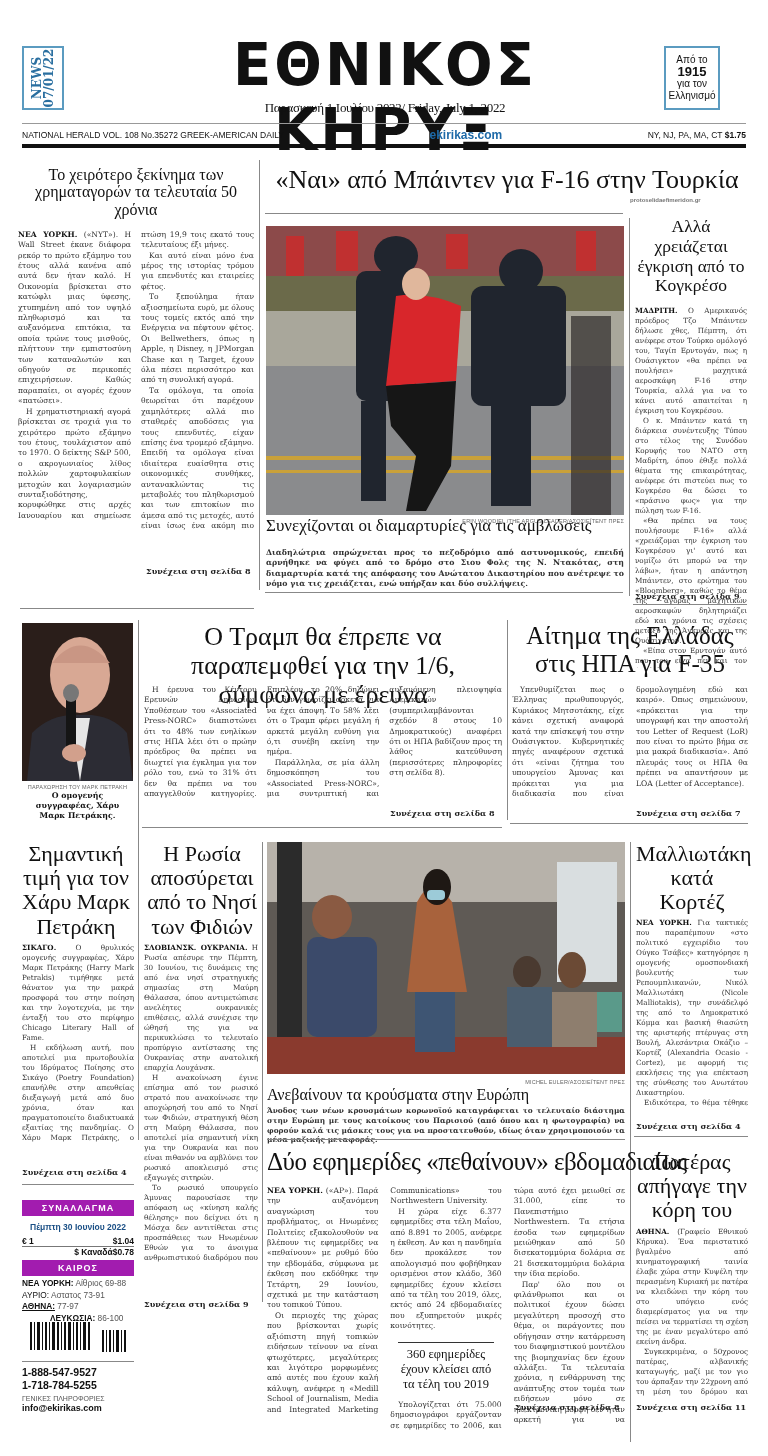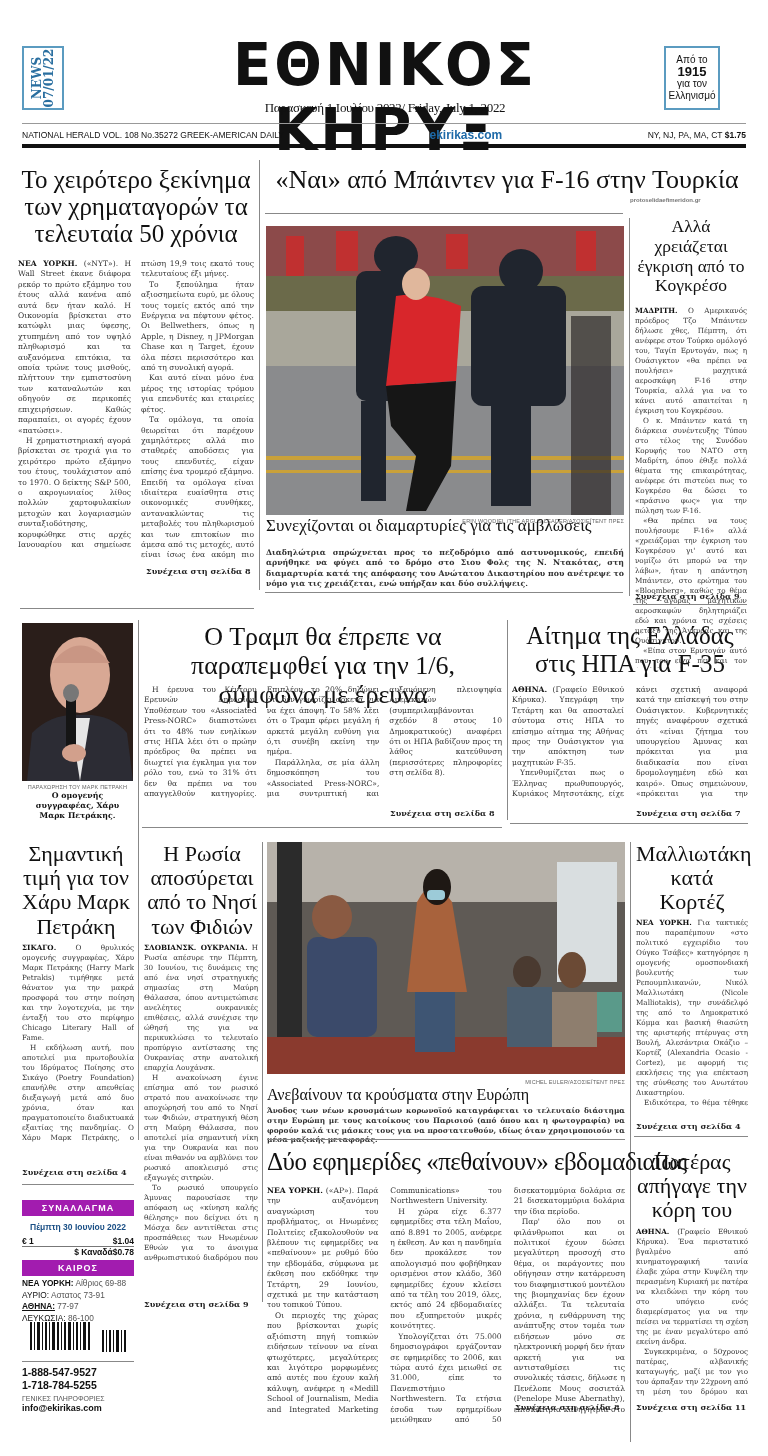--- a/index.html
+++ b/index.html
@@ -52,26 +52,26 @@
 </div>
 <div class="abs rule-thin" style="top:123px" data-name="masthead-rule"></div>
 <div class="abs infobar" data-name="info-bar">
   <span data-name="volume-info">NATIONAL HERALD VOL. 108 No.35272  GREEK-AMERICAN DAILY</span>
   <span class="site" data-name="website-link">ekirikas.com</span>
   <span class="price" data-name="price-info"><span data-name="regions">NY, NJ, PA, MA, CT</span> <b data-name="price">$1.75</b></span>
 </div>
 <div class="abs rule-thick" style="top:144px" data-name="masthead-thick-rule"></div>
 
 <div class="abs" style="left:18px;top:166px;width:236px" data-name="article-markets">
-  <div class="hl" style="font-size:25px" data-name="headline-markets">Το χειρότερο ξεκίνημα των χρηματαγορών τα τελευταία 50 χρόνια</div>
+  <div class="hl" style="font-size:16px" data-name="headline-markets">Το χειρότερο ξεκίνημα των χρηματαγορών τα τελευταία 50 χρόνια</div>
   <div class="body-text cols2" style="margin-top:12px;height:310px;column-gap:10px" data-name="markets-body">
     <p class="first"><span class="lead" data-name="dateline">ΝΕΑ ΥΟΡΚΗ.</span> <span data-name="paragraph">(«NYT»). Η Wall Street έκανε διάφορα ρεκόρ το πρώτο εξάμηνο του έτους αλλά κανένα από αυτά δεν ήταν καλό. Η Οικονομία βρίσκεται στο κατώφλι μιας ύφεσης, χτυπημένη από τον υψηλό πληθωρισμό και τα αυξανόμενα επιτόκια, τα οποία τρώνε τους μισθούς, πλήττουν την εμπιστοσύνη των καταναλωτών και οδηγούν σε περικοπές επιχειρήσεων. Καθώς παραπαίει, οι αγορές έχουν «πατώσει».</span></p>
     <p data-name="paragraph">Η χρηματιστηριακή αγορά βρίσκεται σε τροχιά για το χειρότερο πρώτο εξάμηνο του έτους, τουλάχιστον από το 1970. Ο δείκτης S&amp;P 500, ο ακρογωνιαίος λίθος πολλών χαρτοφυλακίων μετοχών και λογαριασμών συνταξιοδότησης, κορυφώθηκε στις αρχές Ιανουαρίου και σημείωσε πτώση 19,9 τοις εκατό τους τελευταίους έξι μήνες.</p>
+    <p data-name="paragraph">Και αυτό είναι μόνο ένα μέρος της ιστορίας τρόμου για επενδυτές και εταιρείες φέτος.</p>
     <p data-name="paragraph">Το ξεπούλημα ήταν αξιοσημείωτα ευρύ, με όλους τους τομείς εκτός από την Ενέργεια να πέφτουν φέτος. Οι Bellwethers, όπως η Apple, η Disney, η JPMorgan Chase και η Target, έχουν όλα πέσει περισσότερο και από τη συνολική αγορά.</p>
-    <p data-name="paragraph">Και αυτό είναι μόνο ένα μέρος της ιστορίας τρόμου για επενδυτές και εταιρείες φέτος.</p>
     <p data-name="paragraph">Τα ομόλογα, τα οποία θεωρείται ότι παρέχουν χαμηλότερες αλλά πιο σταθερές αποδόσεις για τους επενδυτές, είχαν επίσης ένα τρομερό εξάμηνο. Επειδή τα ομόλογα είναι ιδιαίτερα ευαίσθητα στις οικονομικές συνθήκες, αντανακλώντας τις μεταβολές του πληθωρισμού και των επιτοκίων πιο άμεσα από τις μετοχές, αυτό είναι ίσως ένα ακόμη πιο ανησυχητικό σημάδι για την κατάσταση της Οικονομίας.</p>
 
   </div>
   <div class="cont" style="position:absolute;left:128px;top:400px" data-name="continued-link">Συνέχεια στη σελίδα 8</div>
 </div>
 <div class="abs vline" style="left:259px;top:160px;height:430px" data-name="column-divider"></div>
 <div class="abs hline" style="left:20px;top:608px;width:234px" data-name="section-divider"></div>
 
 <div class="abs hl" style="left:266px;top:166px;width:482px;font-size:26px;white-space:nowrap" data-name="headline-f16">«Ναι» από Μπάιντεν για F-16 στην Τουρκία</div>
 <div class="abs" style="left:630px;top:197px;font-family:'Liberation Sans',sans-serif;font-weight:bold;font-size:6px;color:#777" data-name="watermark">protoselidaefimeridon.gr</div>
@@ -145,21 +145,20 @@
   <p data-name="paragraph">Η έρευνα του Κέντρου Ερευνών Δημοσίων Υποθέσεων του «Associated Press-NORC» διαπιστώνει ότι το 48% των ενηλίκων στις ΗΠΑ λέει ότι ο πρώην πρόεδρος θα πρέπει να διωχτεί για έγκλημα για τον ρόλο του, ενώ το 31% ότι δεν θα πρέπει να του απαγγελθούν κατηγορίες. Επιπλέον, το 20% δηλώνει ότι δεν γνωρίζει αρκετά για να έχει άποψη. Το 58% λέει ότι ο Τραμπ φέρει μεγάλη ή αρκετά μεγάλη ευθύνη για ό,τι συνέβη εκείνη την ημέρα.</p>
   <p data-name="paragraph">Παράλληλα, σε μία άλλη δημοσκόπηση του «Associated Press-NORC», μια συντριπτική και αυξανόμενη πλειοψηφία Αμερικανών (συμπεριλαμβάνονται σχεδόν 8 στους 10 Δημοκρατικούς) αναφέρει ότι οι ΗΠΑ βαδίζουν προς τη λάθος κατεύθυνση (περισσότερες πληροφορίες στη σελίδα 8).</p>
 
 </div>
 <div class="abs cont" style="left:390px;top:808px" data-name="continued-link">Συνέχεια στη σελίδα 8</div>
 <div class="abs hline" style="left:142px;top:827px;width:360px" data-name="section-divider"></div>
 <div class="abs vline" style="left:507px;top:620px;height:200px" data-name="column-divider"></div>
 
 <div class="abs hl" style="left:512px;top:622px;width:236px;font-size:25px;line-height:1.12" data-name="headline-greece-f35">Αίτημα της Ελλάδας στις ΗΠΑ για F-35</div>
 <div class="abs body-text cols2" style="left:512px;top:685px;width:236px;height:118px;column-gap:12px" data-name="greece-f35-body">
-  <p class="first"><span class="lead" data-name="dateline">ΑΘΗΝΑ.</span> <span data-name="paragraph">(Γραφείο Εθνικού Κήρυκα). Υπεγράφη την Τετάρτη και θα αποσταλεί σύντομα στις ΗΠΑ το επίσημο αίτημα της Αθήνας προς την Ουάσιγκτον για την απόκτηση των μαχητικών F-35.</span></p>
   <p data-name="paragraph">Υπενθυμίζεται πως ο Έλληνας πρωθυπουργός, Κυριάκος Μητσοτάκης, είχε κάνει σχετική αναφορά κατά την επίσκεψή του στην Ουάσιγκτον. Κυβερνητικές πηγές αναφέρουν σχετικά ότι «είναι ζήτημα του υπουργείου Άμυνας και πρόκειται για μια διαδικασία που είναι δρομολογημένη εδώ και καιρό». Όπως σημειώνουν, «πρόκειται για την υπογραφή και την αποστολή του Letter of Request (LoR) που είναι το πρώτο βήμα σε μια μακρά διαδικασία». Από πλευράς τους οι ΗΠΑ θα πρέπει να απαντήσουν με LOA (Letter of Acceptance).</p>
 
 </div>
 <div class="abs cont" style="left:636px;top:808px" data-name="continued-link">Συνέχεια στη σελίδα 7</div>
 <div class="abs hline" style="left:510px;top:823px;width:238px" data-name="section-divider"></div>
 
 <div class="abs hl" style="left:18px;top:842px;width:116px;font-size:22px;line-height:1.1" data-name="headline-petrakis">Σημαντική τιμή για τον Χάρυ Μαρκ Πετράκη</div>
 <div class="abs body-text" style="left:22px;top:943px;width:112px;font-size:7.2px;line-height:10px;height:200px;overflow:hidden" data-name="petrakis-body">
   <p class="first"><span class="lead" data-name="dateline">ΣΙΚΑΓΟ.</span> <span data-name="paragraph">Ο θρυλικός ομογενής συγγραφέας, Χάρυ Μαρκ Πετράκης (Harry Mark Petrakis) τιμήθηκε μετά θάνατον για την μακρά προσφορά του στην ποίηση και την λογοτεχνία, με την ένταξή του στο περίφημο Chicago Literary Hall of Fame.</span></p>
   <p data-name="paragraph">Η εκδήλωση αυτή, που αποτελεί μια πρωτοβουλία του Ιδρύματος Ποίησης στο Σικάγο (Poetry Foundation) επανήλθε στην απευθείας διεξαγωγή μετά από δυο χρόνια, όταν και πραγματοποιείτο διαδικτυακά εξαιτίας της πανδημίας. Ο Χάρυ Μαρκ Πετράκης, ο οποίος απεβίωσε τον περασμένο Φεβρουάριο σε ηλικία 97 ετών, ήταν ένας από τους τρεις συγγραφείς που απέσπασαν αυτήν την διάκριση, καθώς τιμήθηκαν ακόμη η δημοσιογράφος Έρα Μπελ Τόμπσον (Era Bell Thompson) και η βραβευμένη ποιήτρια Λίσελ Μιού-</p>
@@ -178,21 +177,21 @@
       <div data-name="exchange-rate-row" style="display: flex; justify-content: flex-end; font-size: 8.5px; font-weight: bold; line-height: 10px;">
         <span data-name="currency-label">$ Καναδά</span>
         <span data-name="currency-value">$0.78</span>
       </div>
     </div>
   <div class="bluebar" style="margin-top:3px" data-name="weather-title">ΚΑΙΡΟΣ</div>
   <div id="weather" style="margin-top:2px" data-name="weather-list">
       <div data-name="weather-row" style="font-size: 8.3px; line-height: 11.5px;"><span data-name="weather-place" style="font-weight: bold;">ΝΕΑ ΥΟΡΚΗ:</span><span data-name="weather-forecast" style="color: rgb(85, 85, 85);"> Αίθριος 69-88</span></div>
       <div data-name="weather-row" style="font-size: 8.3px; line-height: 11.5px;"><span data-name="weather-place" style="font-weight: normal;">ΑΥΡΙΟ:</span><span data-name="weather-forecast" style="color: rgb(85, 85, 85);"> Αστατος 73-91</span></div>
       <div data-name="weather-row" style="font-size: 8.3px; line-height: 11.5px;"><span data-name="weather-place" style="font-weight: bold; text-decoration: underline;">ΑΘΗΝΑ:</span><span data-name="weather-forecast" style="color: rgb(85, 85, 85);"> 77-97</span></div>
-      <div data-name="weather-row" style="font-size: 8.3px; line-height: 11.5px;"><span data-name="weather-place" style="font-weight: normal;">ΛΕΥΚΩΣΙΑ:</span><span data-name="weather-forecast" style="color: rgb(85, 85, 85);"> 86-100</span></div>
+      <div data-name="weather-row" style="font-size: 8.3px; line-height: 11.5px;"><span data-name="weather-place" style="font-weight: bold; margin-left: 28px;">ΛΕΥΚΩΣΙΑ:</span><span data-name="weather-forecast" style="color: rgb(85, 85, 85);"> 86-100</span></div>
     </div>
 </div>
 <div class="abs" style="left:26px;top:1320px;width:104px;height:36px" data-name="barcode">
   <svg width="104" height="36" viewBox="0 0 104 36" data-name="barcode-icon">
     <g fill="#111">
       <rect x="4" y="2" width="2" height="28"></rect>
         <rect x="8" y="2" width="1" height="28"></rect>
         <rect x="11" y="2" width="3" height="28"></rect>
         <rect x="16" y="2" width="1" height="28"></rect>
         <rect x="19" y="2" width="2" height="28"></rect>
@@ -269,20 +268,21 @@
   <p data-name="paragraph">Ειδικότερα, το θέμα τέθηκε ξανά επί τάπητος από τη σοσιαλιστική πτέρυγα του Δημοκρατικού Κόμματος μετά την απόφαση - σοκ του Ανωτάτου Δικαστηρίου να δώσει το ελεύθερο στις Πολιτείες να αποφασίσουν</p>
 </div>
 <div class="abs cont" style="left:636px;top:1121px" data-name="continued-link">Συνέχεια στη σελίδα 4</div>
 <div class="abs hline" style="left:634px;top:1136px;width:114px" data-name="section-divider"></div>
 
 <div class="abs hl" style="left:267px;top:1148px;width:358px;font-size:25px;white-space:nowrap;letter-spacing:-0.5px" data-name="headline-newspapers">Δύο εφημερίδες «πεθαίνουν» εβδομαδιαίως</div>
 <div class="abs body-text" style="left:267px;top:1186px;width:358px;height:245px;column-count:3;column-gap:12px;column-fill:auto" data-name="newspapers-body">
   <p class="first"><span class="lead" data-name="dateline">ΝΕΑ ΥΟΡΚΗ.</span> <span data-name="paragraph">(«AP»). Παρά την αυξανόμενη αναγνώριση του προβλήματος, οι Ηνωμένες Πολιτείες εξακολουθούν να βλέπουν τις εφημερίδες να «πεθαίνουν» με ρυθμό δύο την εβδομάδα, σύμφωνα με έκθεση που εκδόθηκε την Τετάρτη, 29 Ιουνίου, σχετικά με την κατάσταση του τοπικού Τύπου.</span></p>
   <p data-name="paragraph">Οι περιοχές της χώρας που βρίσκονται χωρίς αξιόπιστη πηγή τοπικών ειδήσεων τείνουν να είναι φτωχότερες, μεγαλύτερες και λιγότερο μορφωμένες από αυτές που έχουν καλή κάλυψη, ανέφερε η «Medill School of Journalism, Media and Integrated Marketing Communications» του Northwestern University.</p>
   <p data-name="paragraph">Η χώρα είχε 6.377 εφημερίδες στα τέλη Μαΐου, από 8.891 το 2005, ανέφερε η έκθεση. Αν και η πανδημία δεν προκάλεσε τον απολογισμό που φοβήθηκαν ορισμένοι στον κλάδο, 360 εφημερίδες έχουν κλείσει από τα τέλη του 2019, όλες, εκτός από 24 εβδομαδιαίες που εξυπηρετούν μικρές κοινότητες.</p>
+  <div style="break-inside:avoid;border-top:1px solid #333;margin:10px 8px 8px;padding-top:4px;text-align:center;font-family:'Liberation Serif',serif;font-size:12.5px;line-height:15px;color:#111" data-name="pullquote">360 εφημερίδες έχουν κλείσει από τα τέλη του 2019</div>
   <p data-name="paragraph">Υπολογίζεται ότι 75.000 δημοσιογράφοι εργάζονταν σε εφημερίδες το 2006, και τώρα αυτό έχει μειωθεί σε 31.000, είπε το Πανεπιστήμιο Northwestern. Τα ετήσια έσοδα των εφημερίδων μειώθηκαν από 50 δισεκατομμύρια δολάρια σε 21 δισεκατομμύρια δολάρια την ίδια περίοδο.</p>
   <p data-name="paragraph">Παρ' όλο που οι φιλάνθρωποι και οι πολιτικοί έχουν δώσει μεγαλύτερη προσοχή στο θέμα, οι παράγοντες που οδήγησαν στην κατάρρευση του διαφημιστικού μοντέλου της βιομηχανίας δεν έχουν αλλάξει. Τα τελευταία χρόνια, η ενθάρρυνση της ανάπτυξης στον τομέα των ειδήσεων μόνο σε ηλεκτρονική μορφή δεν ήταν αρκετή για να αντισταθμίσει τις συνολικές τάσεις, δήλωσε η Πενέλοπε Μους σοσιετάλ (Penelope Muse Abernathy), επισκέπτρια καθηγήτρια στο Μέντιλ (Medill) και η κύρια συγγραφέας της έκθεσης.</p>
 
 </div>
 <div class="abs cont" style="left:515px;top:1402px" data-name="continued-link">Συνέχεια στη σελίδα 8</div>
 
 <div class="abs hl" style="left:636px;top:1150px;width:112px;font-size:22px;line-height:1.1" data-name="headline-kidnap">Πατέρας απήγαγε την κόρη του</div>
 <div class="abs body-text" style="left:636px;top:1227px;width:112px;font-size:7.2px;line-height:10px;height:170px;overflow:hidden" data-name="kidnap-body">
   <p class="first"><span class="lead" data-name="dateline">ΑΘΗΝΑ.</span> <span data-name="paragraph">(Γραφείο Εθνικού Κήρυκα). Ένα περιστατικό βγαλμένο από κινηματογραφική ταινία έλαβε χώρα στην Κυψέλη την περασμένη Κυριακή με πατέρα να κλειδώνει την κόρη του στο υπόγειο ενός διαμερίσματος για να την πείσει να τερματίσει τη σχέση της με έναν μεγαλύτερο από εκείνη άνδρα.</span></p>
   <p data-name="paragraph">Συγκεκριμένα, ο 50χρονος πατέρας, αλβανικής καταγωγής, μαζί με τον γιο του άρπαξαν την 22χρονη από τη μέση του δρόμου και ουσιαστικά την απήγαγαν πιστεύοντας ότι αυτό είναι για το... καλό της.</p>

